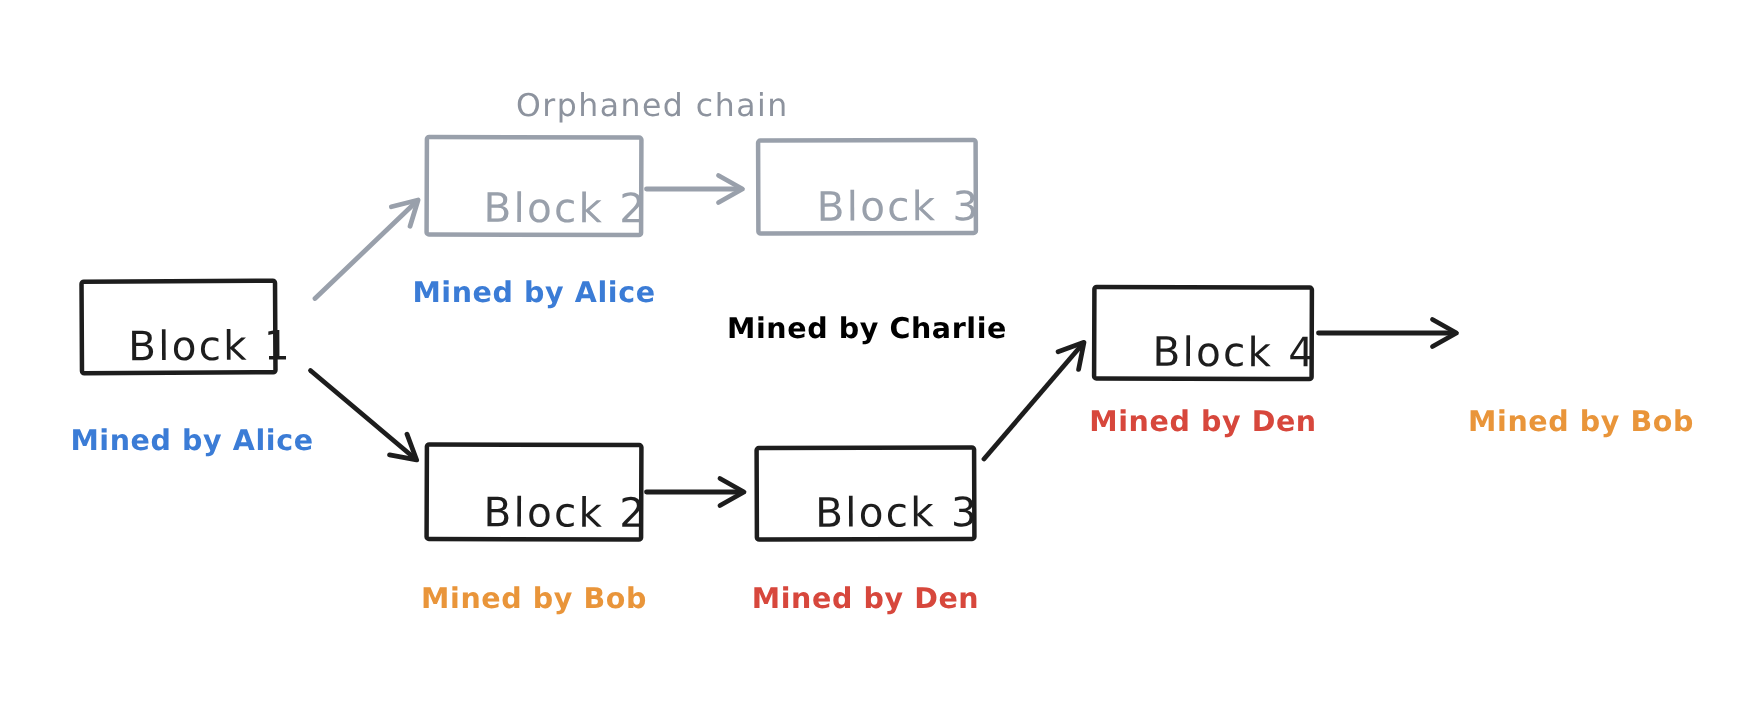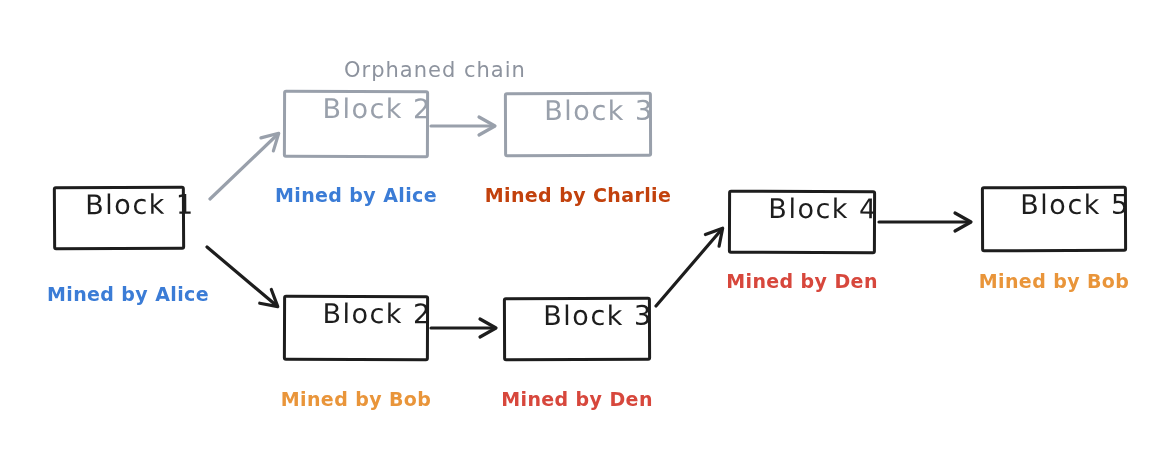--- a/index.html
+++ b/index.html
@@ -12,21 +12,21 @@
   }
   #arrow-layer{position:absolute;left:0;top:0;width:1168px;height:476px;pointer-events:none;}
   .edge-black{stroke:var(--ink);stroke-width:3.2;stroke-linecap:round;fill:none;}
   .edge-gray{stroke:var(--gray);stroke-width:3.2;stroke-linecap:round;fill:none;}
 
   .block{
     position:absolute;
     border:3.4px solid var(--ink);
     border-radius:3px;
     background:#ffffff;
-    display:flex;align-items:flex-start;justify-content:center;
+    display:flex;align-items:flex-end;justify-content:center;
     box-sizing:border-box;
     padding-left:42px;
   }
   .block-label{
     font-size:27px;
     font-weight:500;
     letter-spacing:1.5px;
     color:var(--ink);
     white-space:nowrap;
   }
@@ -99,35 +99,32 @@
   <div class="miner-label m1" style="color: rgb(59, 124, 214);">Mined by Alice</div>
 
   <div class="block orphaned ob2">
     <span class="block-label">Block 2</span>
   </div>
   <div class="miner-label mo2" style="color: rgb(59, 124, 214);">Mined by Alice</div>
 
   <div class="block orphaned ob3">
     <span class="block-label">Block 3</span>
   </div>
-  <div class="miner-label mo3" style="color: #c2410c;">Mined by Charlie</div>
+  <div class="miner-label mo3" style="color: #000000; margin-top: 24px;">Mined by Charlie</div>
 
   <div class="block cb2">
     <span class="block-label">Block 2</span>
   </div>
   <div class="miner-label mc2" style="color: rgb(233, 149, 58);">Mined by Bob</div>
 
   <div class="block cb3">
     <span class="block-label">Block 3</span>
   </div>
   <div class="miner-label mc3" style="color: rgb(215, 71, 60);">Mined by Den</div>
 
   <div class="block b4">
     <span class="block-label">Block 4</span>
   </div>
   <div class="miner-label m4" style="color: rgb(215, 71, 60);">Mined by Den</div>
 
-  <div class="block b5">
-    <span class="block-label">Block 5</span>
-  </div>
   <div class="miner-label m5" style="color: rgb(233, 149, 58);">Mined by Bob</div>
 
 </div>
 
 </body></html>

